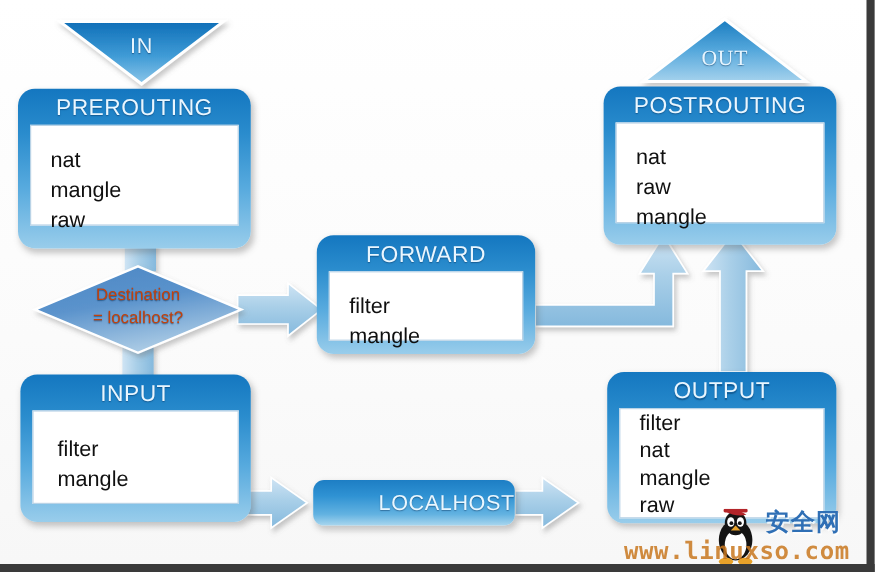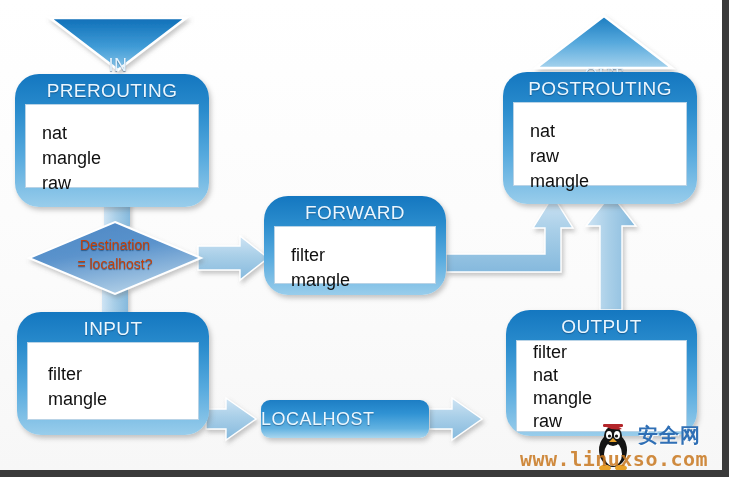--- a/index.html
+++ b/index.html
@@ -21,21 +21,21 @@
   #canvas::after{
     content:"";position:absolute;left:0;top:0;right:0;bottom:0;
     background:linear-gradient(180deg,#ffffff 0%,#fbfbfb 60%,#f7f7f7 100%);
     z-index:0;pointer-events:none;
   }
   .layer{position:absolute;left:0;top:0;width:722px;height:470px;z-index:2;}
 
   
   .chain{
     position:absolute;
-    border-radius:24px;
+    border-radius:14px;
     background:linear-gradient(180deg,#1477c0 0%,#2a8ccd 28%,#57aade 62%,#99cdeb 100%);
     box-shadow:2px 3px 5px rgba(90,90,90,.35);
     box-sizing:border-box;
     padding:4px 10px 10px 10px;
     z-index:3;
   }
   .chain .title{
     text-align:center;
     color:#e9f6ff;
     font-size:19px;
@@ -72,32 +72,31 @@
 
   
   #localhost{
     position:absolute;left:261px;top:400px;width:168px;height:38px;
     border-radius:9px;
     background:linear-gradient(180deg,#1d7ec4 0%,#2f92d3 35%,#62b2e1 75%,#a9d6ee 100%);
     box-shadow:2px 3px 5px rgba(90,90,90,.33);
     z-index:3;
   }
   #localhost span{
-    display:block;text-align:left;line-height:38px;
+    display:block;text-align:right;line-height:38px;
     color:#eaf7ff;font-size:18px;letter-spacing:.5px;
     text-shadow:0 1px 1px rgba(0,40,80,.45);
   }
 
   
   .tri{position:absolute;z-index:3;}
   .tri .label{
     position:absolute;width:100%;text-align:center;
     color:#e6f5ff;font-size:18px;letter-spacing:.6px;
     text-shadow:0 1px 1px rgba(0,40,80,.5);
-    margin-top:27px;
   }
 
   
   #diamond{position:absolute;left:29px;top:222px;width:172px;height:72px;z-index:3;}
   #diamond .dtext{
     position:absolute;left:0;top:14px;width:100%;
     text-align:center;color:#c2410c;font-size:14px;line-height:19px;
     text-shadow:0 1px 1px rgba(0,40,80,.55);
   }
 

